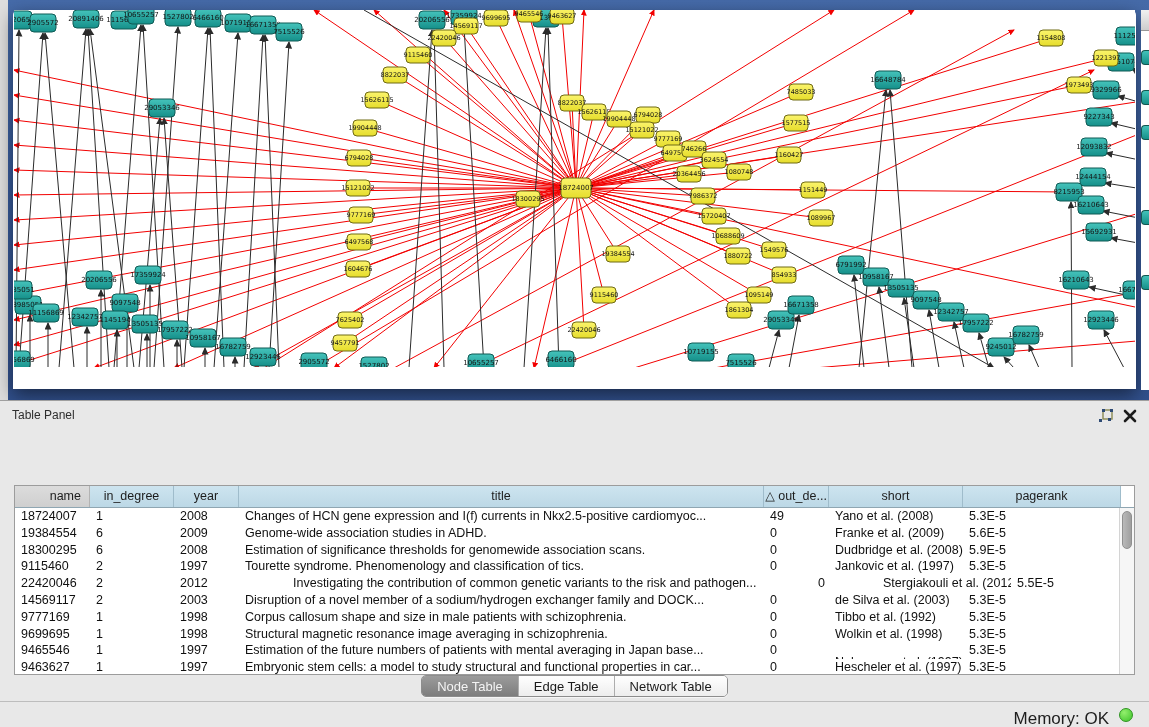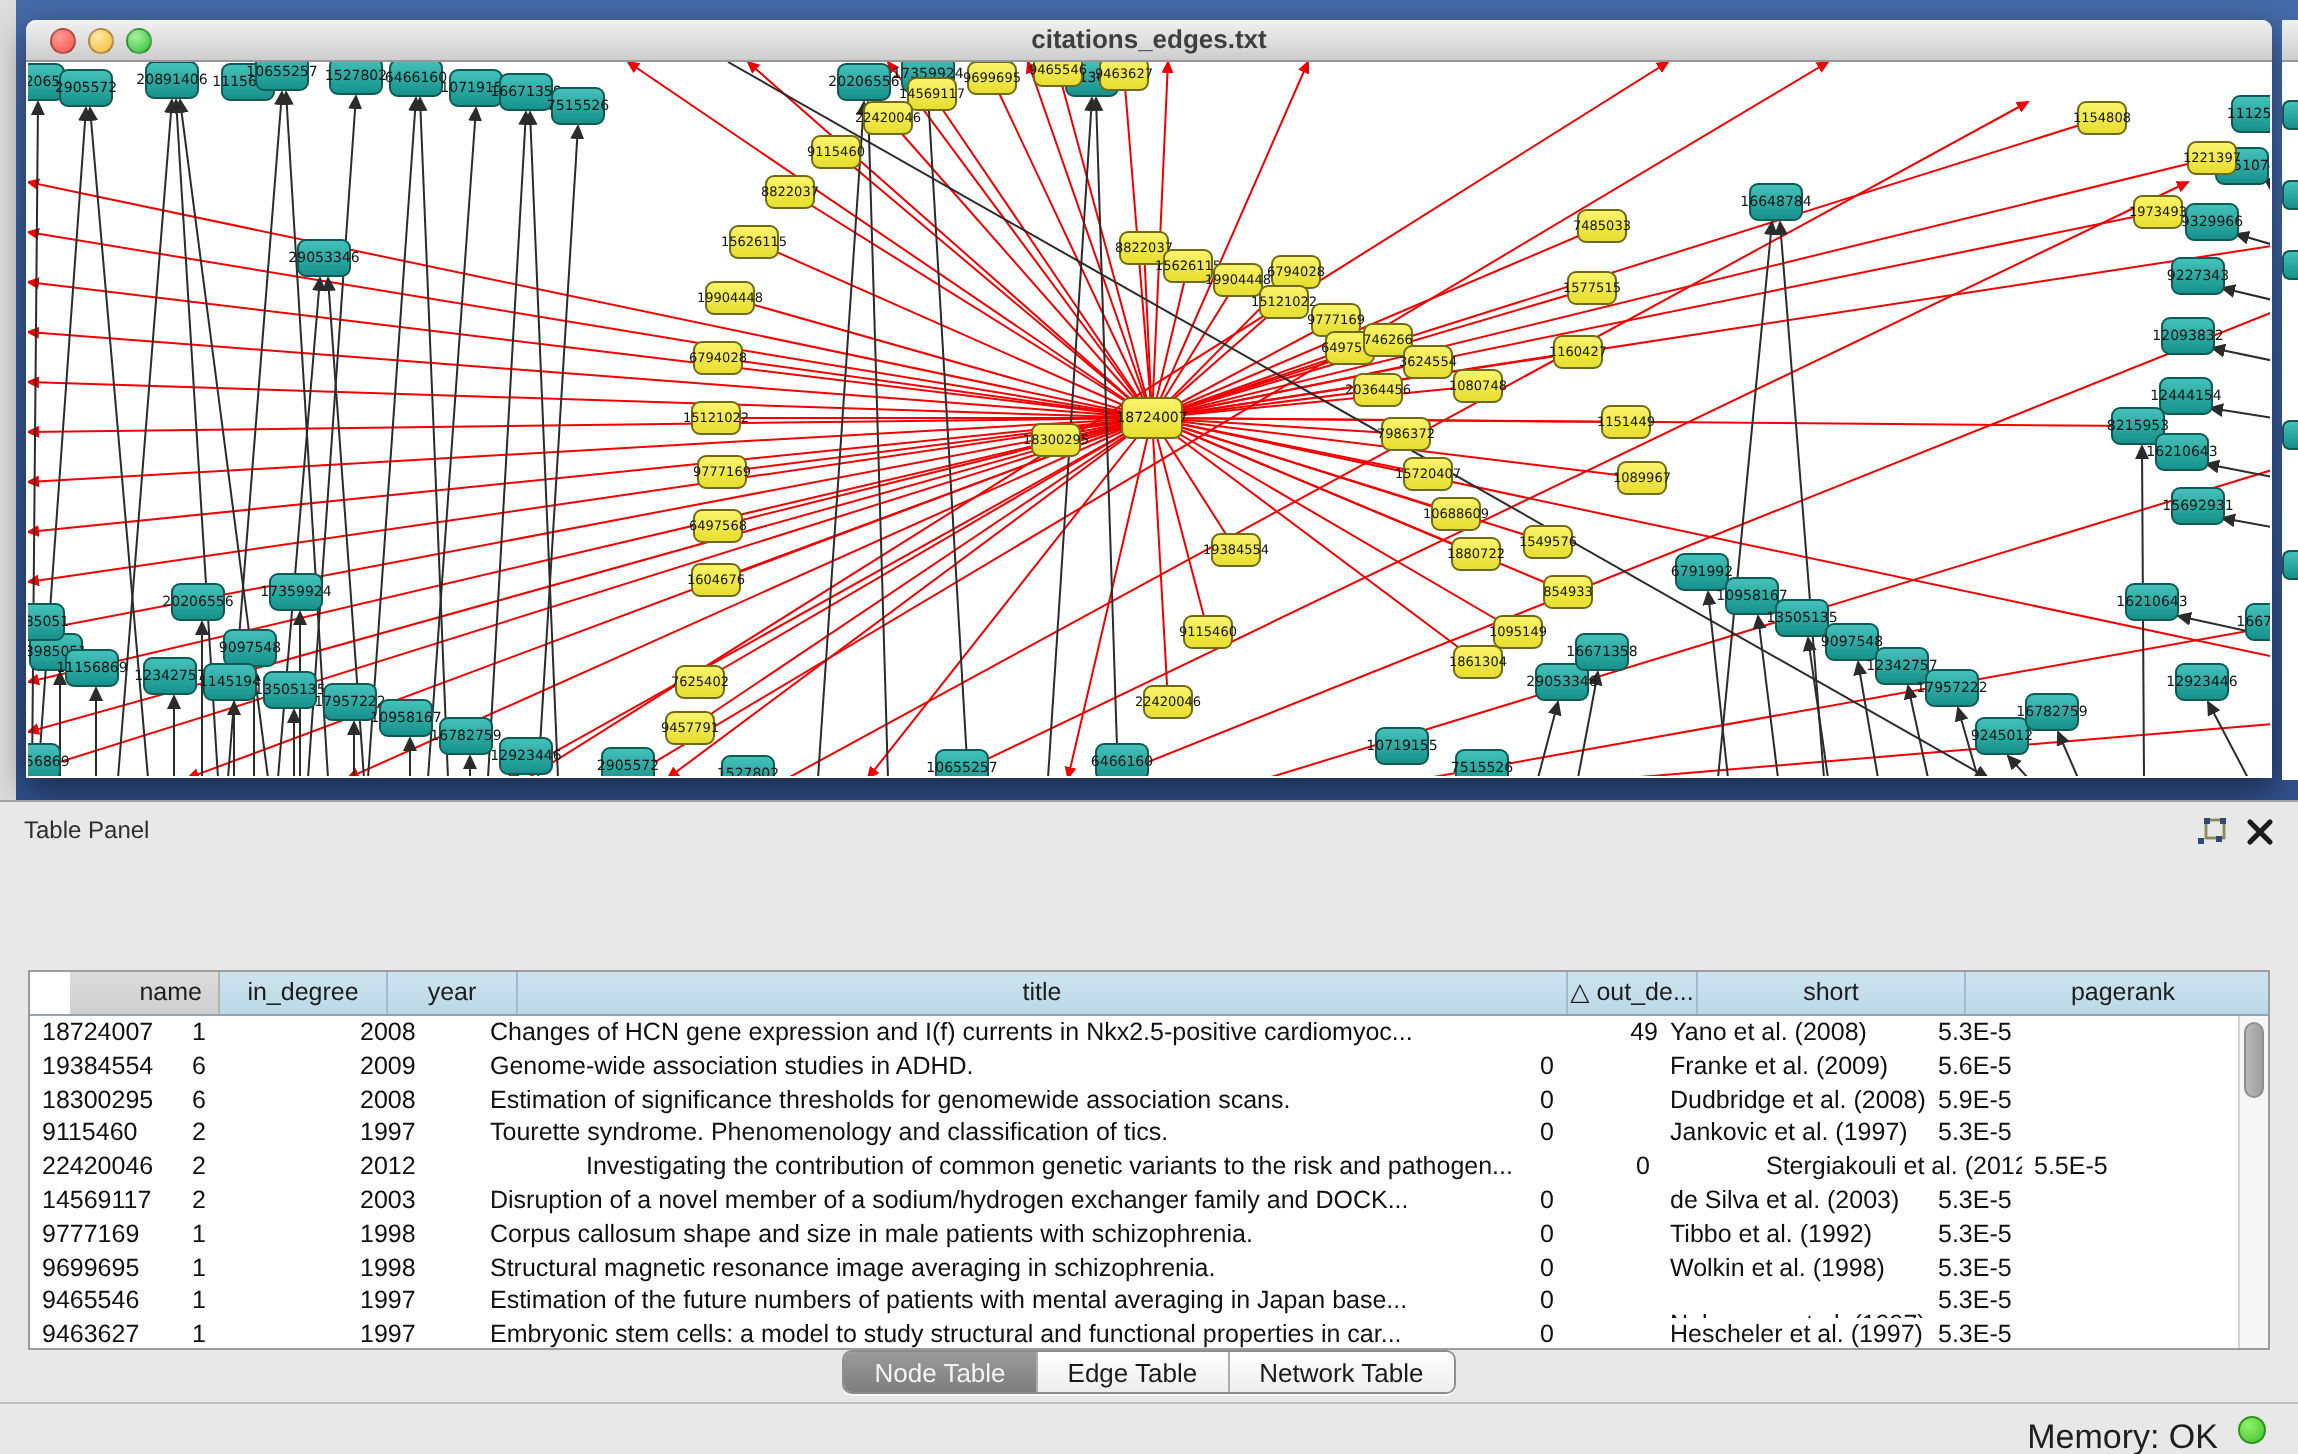--- a/index.html
+++ b/index.html
@@ -35,21 +35,21 @@
   
   .table-panel { position:absolute; left:0; top:400px; width:1149px; height:327px;
                  background:#e8e8e8; border-top:1px solid #9f9f9f; }
   .panel-titlebar { position:absolute; left:0; top:0; width:100%; height:30px; }
   .panel-title { position:absolute; left:12px; top:7px; font-size:12px; color:#2e2e2e; }
   .panel-float { position:absolute; left:1098px; top:7px; width:16px; height:16px; cursor:pointer; }
   .panel-close { position:absolute; left:1122px; top:7px; width:16px; height:16px; cursor:pointer; }
 
   .table-wrap { position:absolute; left:14px; top:84px; width:1121px; height:190px;
                 background:#ffffff; border:1px solid #9c9c9c; overflow:hidden; }
-  .thead { display:flex; height:22px; border-bottom:1px solid #8fa6b2;padding-left:20px; }
+  .thead { display:flex; height:22px; border-bottom:1px solid #8fa6b2; }
   .th { font-size:12.5px; color:#1c1c1c; line-height:21px; text-align:center;
         background:linear-gradient(180deg,#cde4ef,#bcd8e6); border-right:1px solid #9fbccb;
         overflow:hidden; white-space:nowrap; flex:none; }
   .th.gray { background:linear-gradient(180deg,#dcdcdc,#cfcfcf); border-right:1px solid #b3b3b3; text-align:right; padding-right:8px; }
   .tbody { position:relative; }
   .tr { display:flex; height:16.8px; }
   .td { font-size:12.5px; color:#101010; line-height:16.5px; padding-left:6px;
         overflow:hidden; white-space:nowrap; flex:none; }
   .vscroll { position:absolute; right:0; top:22px; bottom:0; width:15px; background:#f6f6f6; border-left:1px solid #d4d4d4; }
   .vthumb { position:absolute; left:2px; top:3px; width:10px; height:38px; border-radius:6px;
@@ -70,28 +70,20 @@
 </style>
 </head>
 <body>
 
 <div class="app">
 
   <div class="network-region">
     <div class="blue-bg"></div>
 
     <div class="main-window">
-      <div class="titlebar">
-        <div class="lights">
-          <div class="light red"></div>
-          <div class="light yellow"></div>
-          <div class="light green"></div>
-        </div>
-        <div class="win-title">citations_edges.txt</div>
-      </div>
       <div class="canvas">
         <svg id="net" class="net" width="1121" height="357" viewBox="0 0 1121 357">
           <defs>
             <linearGradient id="gy" x1="0" y1="0" x2="0" y2="1">
               <stop offset="0" stop-color="#fbf46c"></stop>
                 <stop offset="1" stop-color="#e6dd2c"></stop>
             </linearGradient>
             <linearGradient id="gt" x1="0" y1="0" x2="0" y2="1">
               <stop offset="0" stop-color="#45c3bb"></stop>
                 <stop offset="1" stop-color="#15908a"></stop>
@@ -501,21 +493,21 @@
           <div class="th" style="width: 65px;">△ out_de...</div>
           <div class="th" style="width: 134px;">short</div>
           <div class="th" style="width: 158px;">pagerank</div>
         </div>
       <div class="tbody" id="tbody">
           <div class="tr">
             <div class="td" style="width: 75px;">18724007</div>
             <div class="td" style="width: 84px;">1</div>
             <div class="td" style="width: 65px;">2008</div>
             <div class="td" style="width: 525px;">Changes of HCN gene expression and I(f) currents in Nkx2.5-positive cardiomyoc...</div>
-            <div class="td" style="width: 65px; text-align: right;">49</div>
+            <div class="td" style="width: 65px;">49</div>
             <div class="td" style="width: 134px;">Yano et al. (2008)</div>
             <div class="td" style="width: 158px;">5.3E-5</div>
           </div>
           <div class="tr">
             <div class="td" style="width: 75px;">19384554</div>
             <div class="td" style="width: 84px;">6</div>
             <div class="td" style="width: 65px;">2009</div>
             <div class="td" style="width: 525px;">Genome-wide association studies in ADHD.</div>
             <div class="td" style="width: 65px;">0</div>
             <div class="td" style="width: 134px;">Franke et al. (2009)</div>

